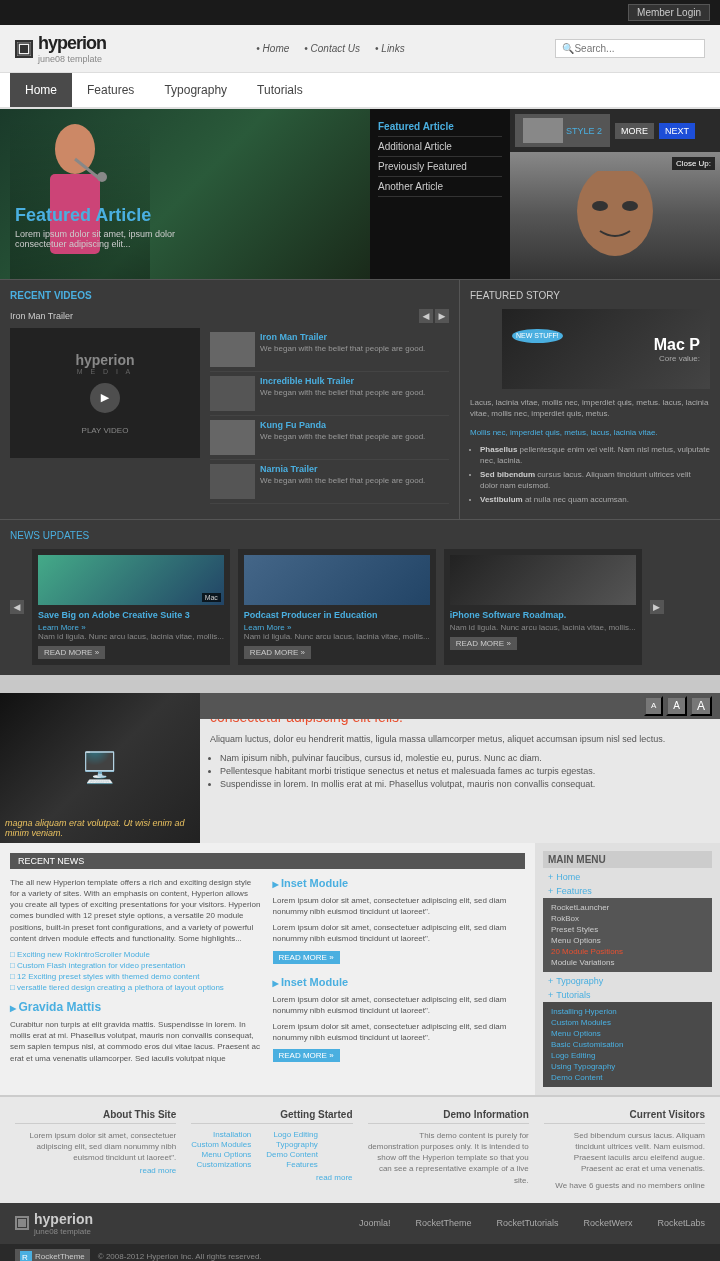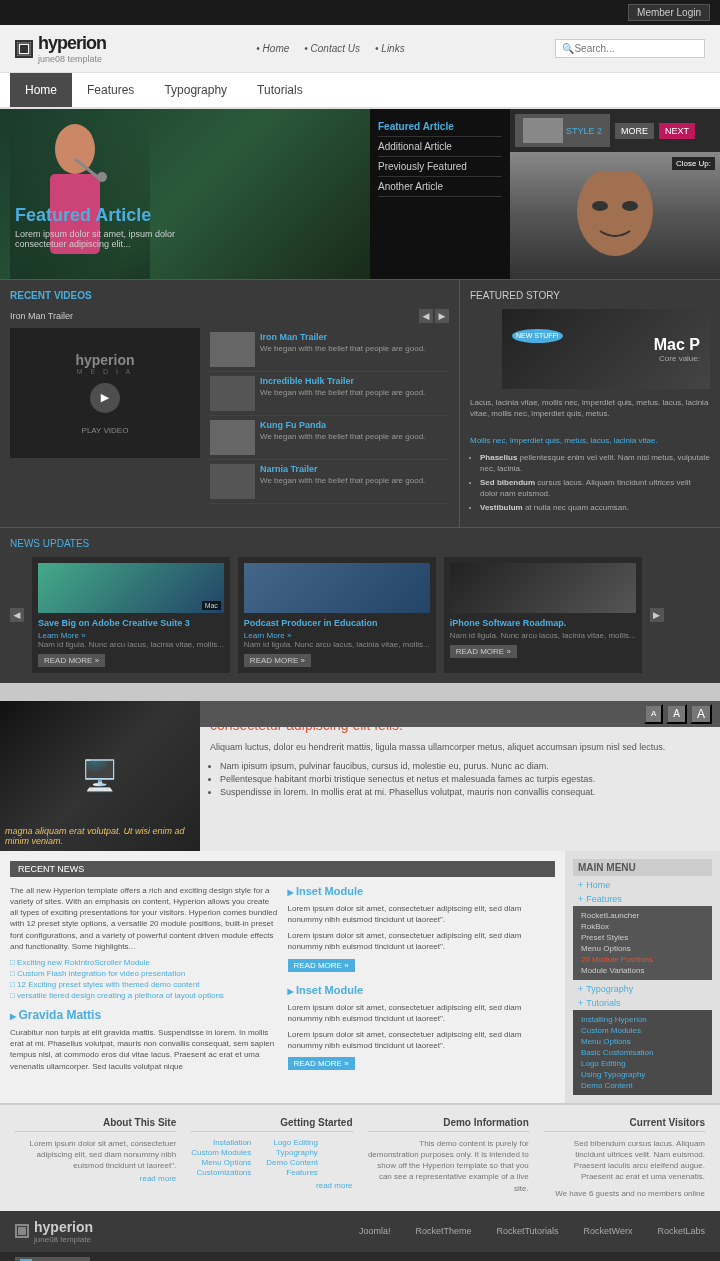--- a/index.html
+++ b/index.html
@@ -88,21 +88,21 @@
     .sf-title span { color: #e85030; }
     .sf-body { color: #555; font-size: 9px; line-height: 1.4; }
     .sf-bullets { margin: 8px 0 0 10px; }
     .sf-bullets li { color: #555; font-size: 9px; margin-bottom: 3px; }
     .font-size-btns { display: flex; gap: 3px; }
     .font-size-btn { background: #777; color: #fff; padding: 1px 5px; font-size: 9px; cursor: pointer; }
     
     
     .content-wrapper { display: flex; background: #f0f0f0; }
     .main-content { flex: 1; padding: 10px; }
-    .sidebar { width: 155px; background: #e0e0e0; padding: 8px; }
+    .sidebar { width: 185px; background: #e0e0e0; padding: 8px; }
     
     
     .recent-news-header { background: #555; color: #fff; font-size: 9px; padding: 3px 8px; margin-bottom: 8px; }
     .rn-two-col { display: flex; gap: 10px; }
     .rn-col { flex: 1; }
     .rn-title { color: #4aafe0; font-size: 12px; font-weight: bold; margin-bottom: 6px; }
     .rn-title::before { content: "▶ "; color: #4aafe0; font-size: 8px; }
     .rn-body { color: #555; font-size: 8px; line-height: 1.4; margin-bottom: 6px; }
     .rn-link { color: #4aafe0; font-size: 8px; cursor: pointer; display: block; margin-bottom: 2px; }
     .rn-link::before { content: "□ "; }
@@ -214,21 +214,21 @@
     <div class="hero-article-item white">Another Article</div>
   </div>
 
   <div class="hero-right">
     <div style="display:flex;align-items:center;gap:5px;padding:5px;background:#2a2a2a;">
       <div style="background:#555;padding:4px 8px;color:#fff;font-size:9px;display:flex;align-items:center;gap:3px;">
         <span style="width:40px;height:25px;background:#888;display:inline-block;"></span>
         <span style="color:#4aafe0;">STYLE 2</span>
       </div>
       <button class="arrow-btn" style="font-size:9px;padding:3px 6px;background:#555;">MORE</button>
-      <button class="arrow-btn" style="font-size:9px;padding:3px 6px;background:#be185d;">NEXT</button>
+      <button class="arrow-btn" style="font-size:9px;padding:3px 6px;background:#1d4ed8;">NEXT</button>
     </div>
     <div class="hero-close-up" style="flex:1;position:relative;">
 
       <div style="width:100%;height:100%;background:linear-gradient(180deg,#888 0%,#555 50%,#333 100%);display:flex;align-items:center;justify-content:center;">
         <svg width="100" height="90" viewBox="0 0 100 90">
           <ellipse cx="50" cy="40" rx="38" ry="45" fill="#a07050"></ellipse>
           <ellipse cx="35" cy="35" rx="8" ry="5" fill="#333"></ellipse>
           <ellipse cx="65" cy="35" rx="8" ry="5" fill="#333"></ellipse>
           <path d="M35 60 Q50 70 65 60" stroke="#333" stroke-width="2" fill="none"></path>
         </svg>
@@ -301,21 +301,21 @@
       <div class="new-stuff-badge">
         <div style="font-size:7px;">NEW STUFF!</div>
       </div>
       <div style="text-align:right;padding:5px;">
         <div style="color:#fff;font-size:16px;font-weight:bold;">Mac P</div>
         <div style="color:#aaa;font-size:8px;">Core value:</div>
       </div>
     </div>
     <div class="featured-story-body">
       <p>Lacus, lacinia vitae, mollis nec, imperdiet quis, metus. lacus, lacinia vitae, mollis nec, imperdiet quis, metus.</p>
-      <p style="margin-top:16px;"><a style="color:#4aafe0;">Mollis nec, imperdiet quis, metus, lacus, lacinia vitae.</a></p>
+      <p style="margin-top:8px;"><a style="color:#4aafe0;">Mollis nec, imperdiet quis, metus, lacus, lacinia vitae.</a></p>
       <ul class="bullet-list">
         <li><strong>Phasellus</strong> pellentesque enim vel velit. Nam nisl metus, vulputate nec, lacinia.</li>
         <li><strong>Sed bibendum</strong> cursus lacus. Aliquam tincidunt ultrices velit dolor nam euismod.</li>
         <li><strong>Vestibulum</strong> at nulla nec quam accumsan.</li>
       </ul>
     </div>
   </div>
 </div>
 
 <div class="news-section">
@@ -368,21 +368,21 @@
       </div>
       <div class="sf-caption">magna aliquam erat volutpat. Ut wisi enim ad minim veniam.</div>
     </div>
     <div class="sf-text">
       <div class="sf-title">
         <span style="color:#e85030;">Lorem </span><span>ipsum dolor sit amet,</span><br>
         <span>consectetur adipiscing elit felis.</span>
       </div>
       <div class="sf-body">Aliquam luctus, dolor eu hendrerit mattis, ligula massa ullamcorper metus, aliquet accumsan ipsum nisl sed lectus.</div>
       <ul class="sf-bullets">
-        <li>Nam ipisum ipsum, pulvinar faucibus, cursus id, molestie eu, purus. Nunc ac diam.</li>
+        <li>Nam ipisum nibh, pulvinar faucibus, cursus id, molestie eu, purus. Nunc ac diam.</li>
         <li>Pellentesque habitant morbi tristique senectus et netus et malesuada fames ac turpis egestas.</li>
         <li>Suspendisse in lorem. In mollis erat at mi. Phasellus volutpat, mauris non convallis consequat.</li>
       </ul>
     </div>
   </div>
 </div>
 
 <div class="content-wrapper">
 
   <div class="main-content">

